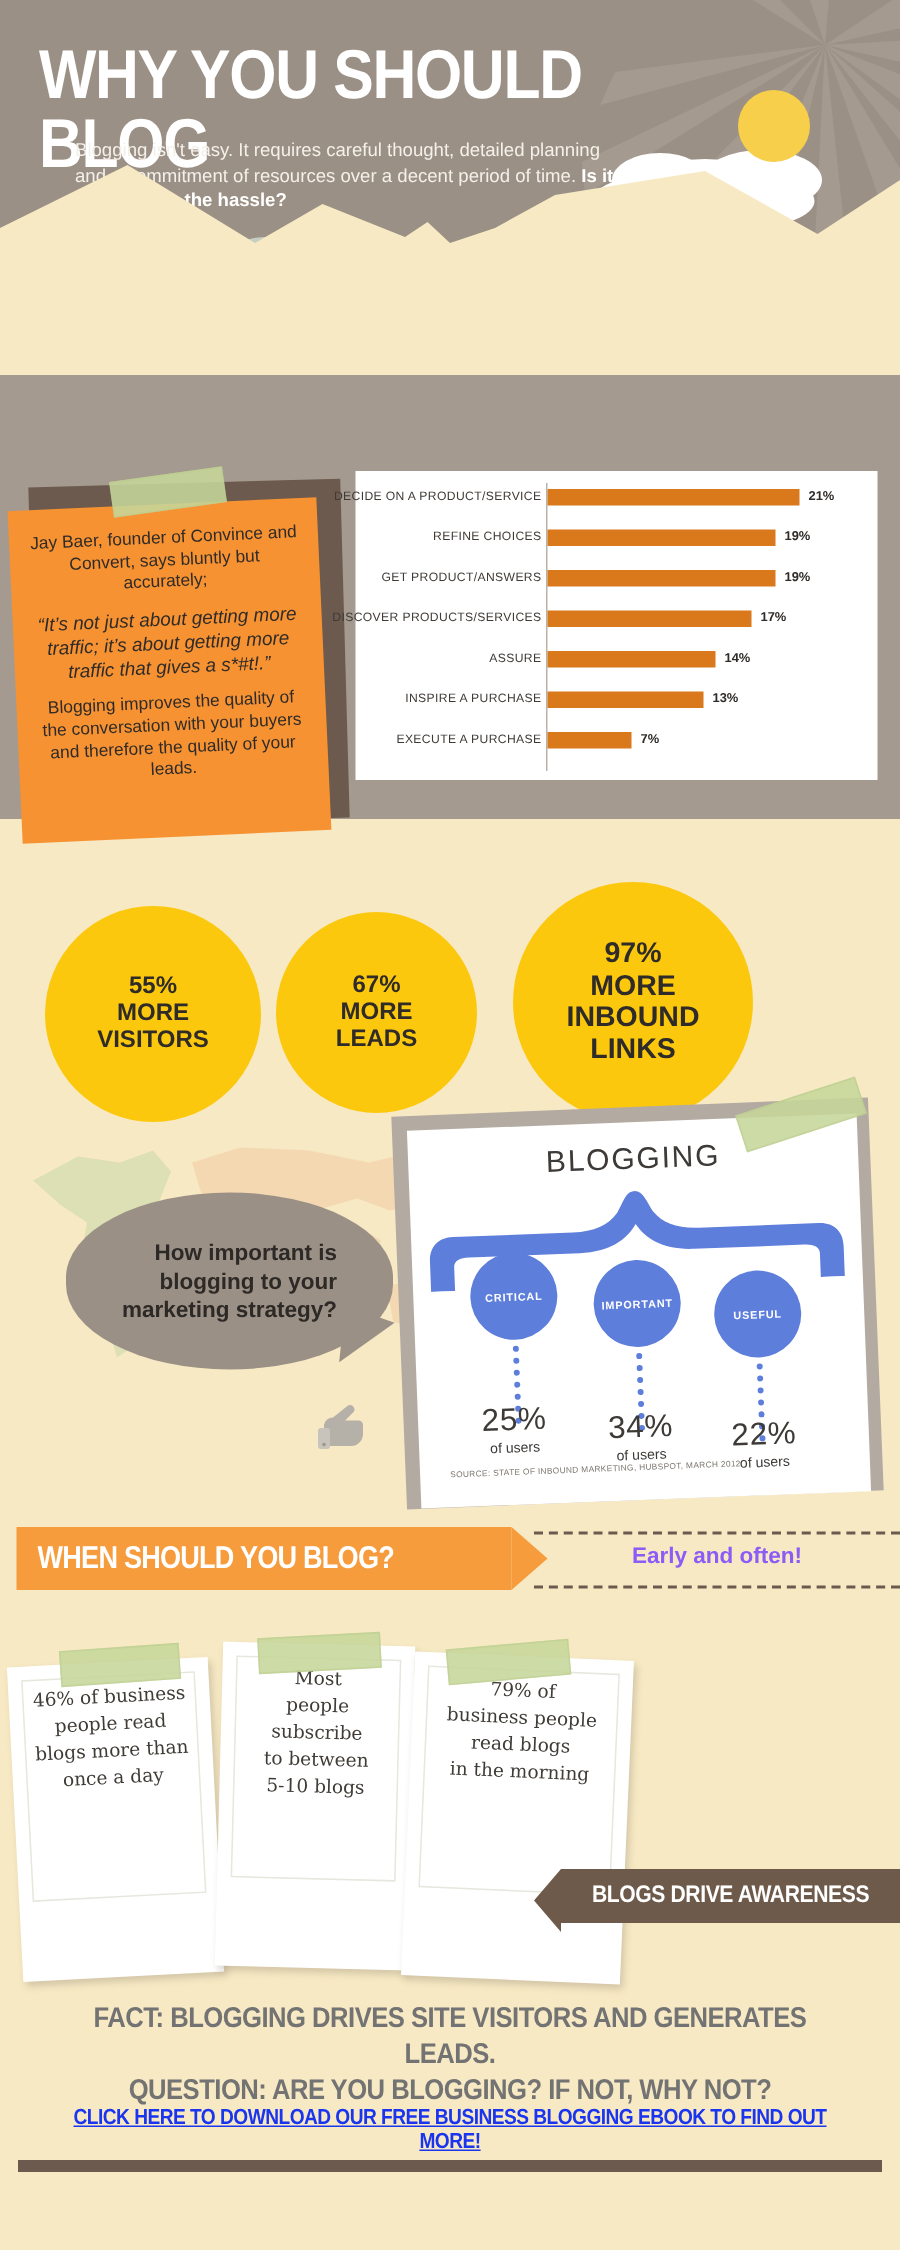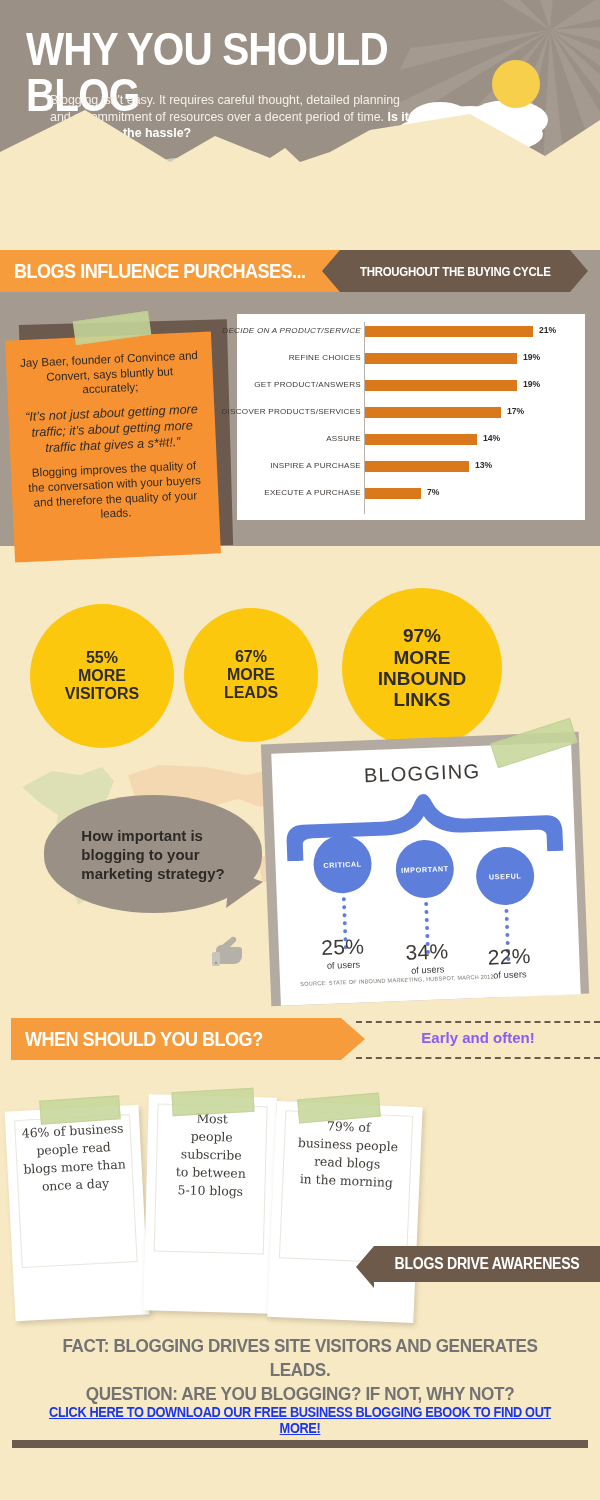--- a/index.html
+++ b/index.html
@@ -94,21 +94,21 @@
     display:flex; align-items:center; justify-content:center; text-align:center;
     color:#2f2b28; font-weight:bold; line-height:1.12;
   }
   .circle .pct { display:block; }
 
   
   .worldmap { position:absolute; left:10px; top:745px; width:300px; height:175px; opacity:0.42; }
   .bubble {
     position:absolute; left:44px; top:795px; width:218px; height:118px;
     background:#9b9085; border-radius:50%/48%;
-    display:flex; align-items:center; justify-content:center; text-align:left;
+    display:flex; align-items:center; justify-content:center; text-align:right;
     color:#2c2926; font-size:15px; font-weight:bold; line-height:19px;
   }
   .bubble-tail {
     position:absolute; left:228px; top:872px; width:0; height:0;
     border-left:34px solid #9b9085; border-bottom:30px solid transparent; border-top:8px solid transparent;
     transform:rotate(6deg);
   }
   .hand { position:absolute; left:210px; top:930px; width:42px; height:38px; }
 
   
@@ -219,43 +219,35 @@
       <span>period of time.</span>
       <b>Is it really worth the hassle?</b>
     </div>
 
     <svg class="mountains" viewBox="0 0 600 110" preserveAspectRatio="none">
       <polygon fill="#f7e9c3" points="0,110 0,62 85,20 170,72 215,46 270,68 285,58 300,72 330,62 370,40 470,24 545,66 600,30 600,110"></polygon>
     </svg>
   </div>
 
   <div class="banner-strip" style="top:250px;"></div>
-  <div class="banner-row" style="top:250px;">
-    <div class="banner-left" style="width:352px;">
-      <span>BLOGS INFLUENCE PURCHASES...</span>
-    </div>
-    <div class="banner-right" style="left:340px; width:230px;">
-      <span>THROUGHOUT THE BUYING CYCLE</span>
-    </div>
-  </div>
 
   <div class="chart-band"></div>
 
   <div class="note-shadow"></div>
   <div class="note">
     <p>Jay Baer, founder of Convince and Convert, says bluntly but accurately;</p>
     <p class="quote">“It’s not just about getting more traffic; it’s about getting more traffic that gives a s*#t!.”</p>
     <p>Blogging improves the quality of the conversation with your buyers and therefore  the quality of your leads.</p>
   </div>
   <div class="tape tape-note"></div>
 
   <div class="chart-card">
     <div class="chart-inner" id="chart-inner">
       <div class="chart-axis"></div>
-    <div class="chart-label" style="top: 12px; font-style: italic;">DECIDE ON A PRODUCT/SERVICE</div>
+    <div class="chart-label" style="top: 12px;">DECIDE ON A PRODUCT/SERVICE</div>
         <div class="chart-bar" style="top: 12px; width: 168px; background: rgb(217, 121, 27);"></div>
         <div class="chart-val" style="top: 11px; left: 302px;">21%</div>
         <div class="chart-label" style="top: 39px;">REFINE CHOICES</div>
         <div class="chart-bar" style="top: 39px; width: 152px; background: rgb(217, 121, 27);"></div>
         <div class="chart-val" style="top: 38px; left: 286px;">19%</div>
         <div class="chart-label" style="top: 66px;">GET PRODUCT/ANSWERS</div>
         <div class="chart-bar" style="top: 66px; width: 152px; background: rgb(217, 121, 27);"></div>
         <div class="chart-val" style="top: 65px; left: 286px;">19%</div>
         <div class="chart-label" style="top: 93px;">DISCOVER PRODUCTS/SERVICES</div>
         <div class="chart-bar" style="top: 93px; width: 136px; background: rgb(217, 121, 27);"></div>

